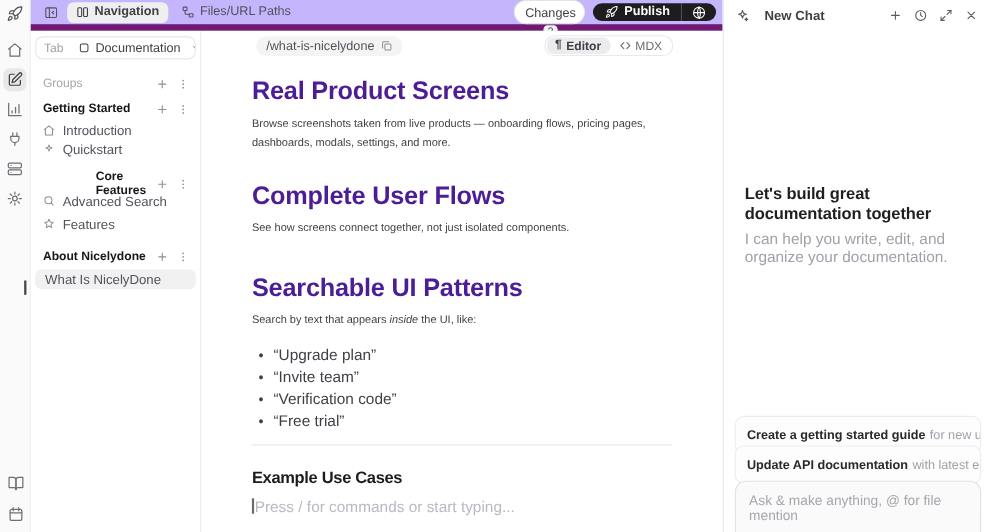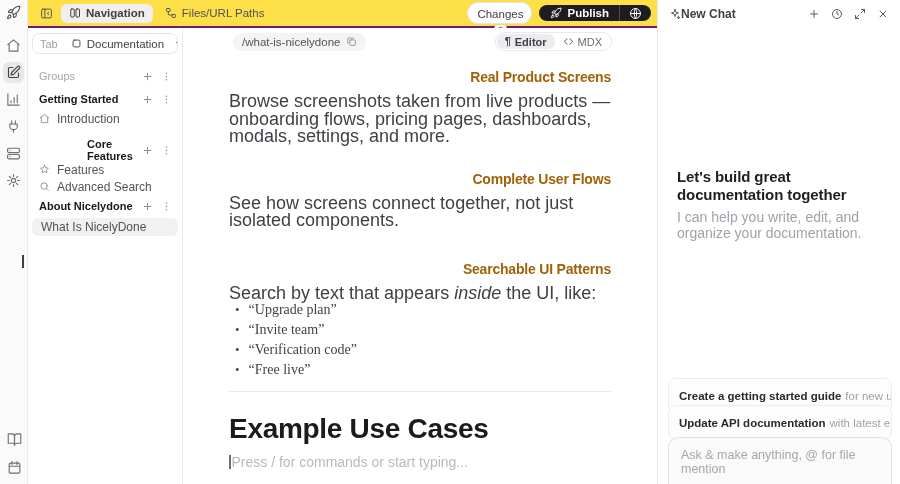--- a/index.html
+++ b/index.html
@@ -10,21 +10,21 @@
 
   
   .rail { position:absolute; left:0; top:0; width:28px; height:484px; background:#fafafa; border-right:1px solid #ebebeb; display:flex; flex-direction:column; align-items:center; }
   .rail-logo { margin-top:5px; color:#52525b; }
   .rail-group { margin-top:15px; display:flex; flex-direction:column; gap:6px; align-items:center; }
   .rail-btn { width:21px; height:21px; display:flex; align-items:center; justify-content:center; border-radius:6px; color:#6f6f76; cursor:pointer; }
   .rail-btn.active { background:#e8e8e9; color:#3f3f46; }
   .rail-bottom { position:absolute; bottom:6px; left:0; width:28px; display:flex; flex-direction:column; gap:7px; align-items:center; color:#6f6f76; }
 
   
-  .topbar { position:absolute; left:28px; top:0; width:629px; height:28px; background:#fde047; border-bottom:2px solid #701a75; display:flex; align-items:center; padding:0 6px 0 9px; }
+  .topbar { position:absolute; left:28px; top:0; width:629px; height:28px; background:#c4b5fd; border-bottom:6px solid #701a75; display:flex; align-items:center; padding:0 6px 0 9px; }
   .tb-icon-btn { color:#52525b; display:flex; align-items:center; padding:3px; border-radius:5px; cursor:pointer; }
   .tb-tab { display:flex; align-items:center; gap:5px; height:19px; padding:0 8px; border-radius:6px; font-size:11.5px; color:#52525b; cursor:pointer; white-space:nowrap; }
   .tb-tab.active { background:#efefef; color:#3f3f46; font-weight:600; }
   .tb-spacer { flex:1; }
   .changes-pill { display:flex; align-items:center; gap:5px; height:22px; padding:0 8px 0 9px; border:1px solid #e4e4e7; border-radius:11px; background:#fff; font-size:11.5px; color:#3f3f46; cursor:pointer; margin-right:7px; white-space:nowrap;flex-direction:column; }
   .changes-badge { background:#f1f1f2; border-radius:4px; font-size:10px; color:#52525b; padding:1px 4px; line-height:12px; }
   .publish-pill { display:flex; align-items:center; height:16px; background:#1d1d1f; border-radius:12px; color:#fff; overflow:hidden; cursor:pointer; }
   .publish-main { display:flex; align-items:center; gap:5px; padding:0 10px 0 11px; font-size:11.5px; font-weight:600; }
   .publish-sep { width:1px; height:24px; background:rgba(255,255,255,0.22); }
   .publish-globe { padding:0 9px; display:flex; align-items:center; }
@@ -50,37 +50,37 @@
   .main { position:absolute; left:184px; top:28px; width:473px; height:456px; background:#fff; }
   .main-toolbar { display:flex; align-items:center; justify-content:space-between; padding:4px 45px 0 49px; }
   .path-pill { display:flex; align-items:center; gap:6px; height:18px; background:#f4f4f5; border-radius:9px; padding:0 9px; font-size:11.5px; color:#52525b; cursor:pointer; white-space:nowrap; }
   .path-pill .copy-ic { color:#8e8e96; }
   .mode-toggle { display:flex; align-items:center; border:1px solid #e9e9eb; border-radius:9px; background:#fff; padding:1px; height:19px; }
   .mode-seg { display:flex; align-items:center; gap:4px; padding:0 8px; height:15px; border-radius:7px; font-size:11px; color:#6b6b72; cursor:pointer; white-space:nowrap; }
   .mode-seg.active { background:#ececee; color:#3f3f46; font-weight:600; }
   .pilcrow { font-size:11px; line-height:11px; }
 
   .doc { padding:18px 46px 0 45px; }
-  .doc-h3 { font-size:14px; font-weight:700; color:#a16207; letter-spacing:-0.2px;text-align:right; }
-  .doc-p { margin-top:8px; font-size:18px; line-height:17.5px; color:#3f3f46; }
+  .doc-h3 { font-size:23px; font-weight:700; color:#4c1d95; letter-spacing:-0.2px; }
+  .doc-p { margin-top:8px; font-size:10px; line-height:17.5px; color:#3f3f46; }
   .mt-cuf { margin-top:25px; }
   .mt-sup { margin-top:31px; }
-  .doc-ul { list-style:none;font-family:Liberation Serif, serif; }
+  .doc-ul { margin-top:15px; list-style:none; }
   .doc-li { display:flex; align-items:baseline; font-size:14px; color:#3f3f46; line-height:15px; margin-bottom:5px; }
   .doc-li::before { content:"•"; color:#3f3f46; margin:0 9px 0 6px; font-size:13px; }
   .doc-hr { border:none; border-top:1px solid #e8e8ea; margin-top:14px; }
-  .doc-h2 { margin-top:21px; font-size:28px; font-weight:700; color:#1b1b1f; letter-spacing:-0.3px; }
+  .doc-h2 { margin-top:21px; font-size:15px; font-weight:700; color:#1b1b1f; letter-spacing:-0.3px; }
   .doc-placeholder { margin-top:9px; font-size:14px; color:#b9b9c2; display:flex; align-items:center; }
   .type-caret { display:inline-block; width:1.5px; height:14px; background:#6b6b72; margin-right:1px; }
   .em { font-style:italic; }
 
   
   .chat { position:absolute; left:657px; top:0; width:243px; height:484px; background:#fff; border-left:1px solid #e9e9eb; }
   .chat-header { display:flex; align-items:center; height:28px; padding:0 10px 0 11px; }
-  .chat-title { display:flex; align-items:center; gap:0; font-size:12px; font-weight:600; color:#3f3f46; }
+  .chat-title { display:flex; align-items:center; gap:14px; font-size:12px; font-weight:600; color:#3f3f46; }
   .chat-title .spark { color:#52525b; }
   .chat-hdr-actions { margin-left:auto; display:flex; align-items:center; gap:9px; color:#5b5b63; }
   .chat-hdr-actions .cbtn { display:flex; align-items:center; padding:1px; cursor:pointer; }
   .chat-welcome { position:absolute; left:19px; right:14px; top:168px; }
   .chat-welcome-title { font-size:15px; font-weight:600; color:#1f1f23; line-height:17.5px; letter-spacing:-0.1px; }
   .chat-welcome-sub { margin-top:6px; font-size:14px; line-height:16px; color:#a1a1aa; }
   .chat-suggestion { position:absolute; left:10px; width:224px; height:35px; border:1px solid #ededef; background:#fdfdfd; border-radius:8px; display:flex; align-items:center; padding:0 10px; font-size:11.5px; white-space:nowrap; overflow:hidden; cursor:pointer; }
   .chat-suggestion .s-bold { font-weight:700; color:#2a2a2e; margin-right:4px; }
   .chat-suggestion .s-rest { color:#a1a1aa; }
   .sg1 { top:378px; } .sg2 { top:405px; }
@@ -268,56 +268,64 @@
     </div>
     <div class="side-item" style="margin-top:4px;">
       <span class="it-icon">
           <svg width="11" height="11" viewBox="0 0 24 24" fill="none" stroke="currentColor" stroke-width="2" stroke-linecap="round" stroke-linejoin="round">
             <path d="M3 10.5 12 3l9 7.5"></path>
             <path d="M5 9.5V21h14V9.5"></path>
           </svg>
         </span>
       <span>Introduction</span>
     </div>
+    <div class="side-item">
+      <span class="it-icon">
+          <svg width="11" height="11" viewBox="0 0 24 24" fill="none" stroke="currentColor" stroke-width="2" stroke-linecap="round" stroke-linejoin="round">
+            <path d="M12 4l1.7 4.3L18 10l-4.3 1.7L12 16l-1.7-4.3L6 10l4.3-1.7L12 4z"></path>
+          </svg>
+        </span>
+      <span>Quickstart</span>
+    </div>
 
     <div class="side-header" style="margin-top:16px;margin-left:48px;">
       <span>Core Features</span>
       <span class="grow"></span>
       <span class="hdr-btn">
           <svg width="11" height="11" viewBox="0 0 24 24" fill="none" stroke="currentColor" stroke-width="2.2" stroke-linecap="round">
             <path d="M12 5v14M5 12h14"></path>
           </svg>
         </span>
       <span class="hdr-btn">
           <svg width="11" height="11" viewBox="0 0 24 24" fill="currentColor">
             <circle cx="12" cy="5" r="1.7"></circle>
             <circle cx="12" cy="12" r="1.7"></circle>
             <circle cx="12" cy="19" r="1.7"></circle>
           </svg>
         </span>
-    </div>
-    <div class="side-item" style="margin-top:4px;">
-      <span class="it-icon">
-          <svg width="11" height="11" viewBox="0 0 24 24" fill="none" stroke="currentColor" stroke-width="2" stroke-linecap="round" stroke-linejoin="round">
-            <path d="M12 3l2.6 5.3 5.9.9-4.3 4.1 1 5.8-5.2-2.7-5.2 2.7 1-5.8L3.5 9.2l5.9-.9L12 3z"></path>
-          </svg>
-        </span>
-      <span>Features</span>
     </div>
     <div class="side-item">
       <span class="it-icon">
           <svg width="11" height="11" viewBox="0 0 24 24" fill="none" stroke="currentColor" stroke-width="2" stroke-linecap="round">
             <circle cx="11" cy="11" r="7"></circle>
             <path d="M20.5 20.5L16.3 16.3"></path>
           </svg>
         </span>
       <span>Advanced Search</span>
     </div>
-
-    <div class="side-header" style="margin-top:4px;">
+    <div class="side-item" style="margin-top:4px;">
+      <span class="it-icon">
+          <svg width="11" height="11" viewBox="0 0 24 24" fill="none" stroke="currentColor" stroke-width="2" stroke-linecap="round" stroke-linejoin="round">
+            <path d="M12 3l2.6 5.3 5.9.9-4.3 4.1 1 5.8-5.2-2.7-5.2 2.7 1-5.8L3.5 9.2l5.9-.9L12 3z"></path>
+          </svg>
+        </span>
+      <span>Features</span>
+    </div>
+
+    <div class="side-header" style="margin-top:14px;">
       <span>About Nicelydone</span>
       <span class="grow"></span>
       <span class="hdr-btn">
           <svg width="11" height="11" viewBox="0 0 24 24" fill="none" stroke="currentColor" stroke-width="2.2" stroke-linecap="round">
             <path d="M12 5v14M5 12h14"></path>
           </svg>
         </span>
       <span class="hdr-btn">
           <svg width="11" height="11" viewBox="0 0 24 24" fill="currentColor">
             <circle cx="12" cy="5" r="1.7"></circle>
@@ -373,21 +381,21 @@
         <li class="doc-li">
             <span>“Upgrade plan”</span>
           </li>
         <li class="doc-li">
             <span>“Invite team”</span>
           </li>
         <li class="doc-li">
             <span>“Verification code”</span>
           </li>
         <li class="doc-li">
-            <span>“Free live”</span>
+            <span>“Free trial”</span>
           </li>
       </ul>
 
       <hr class="doc-hr">
 
       <div class="doc-h2">Example Use Cases</div>
       <div class="doc-placeholder">
         <span class="type-caret"></span>
         <span>Press / for commands or start typing...</span>
       </div>

